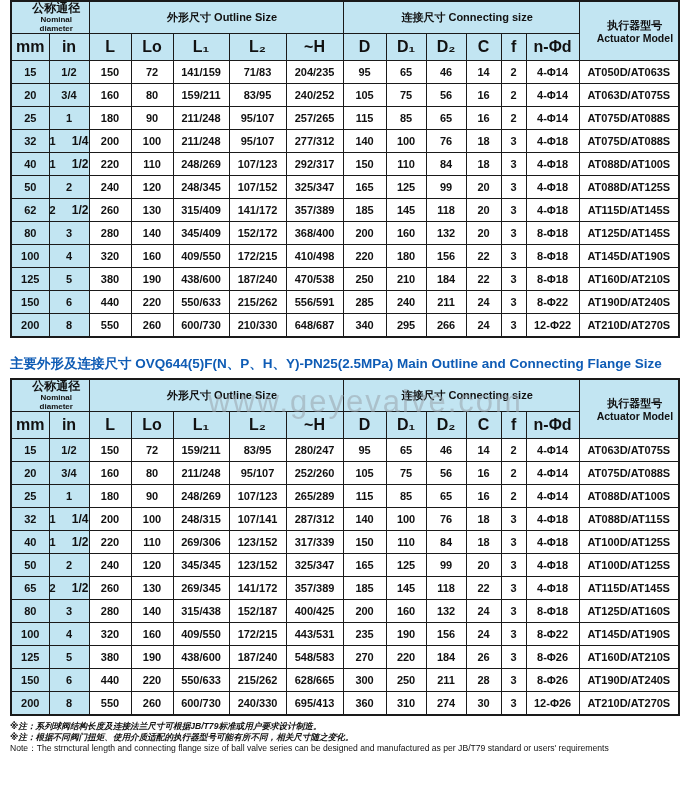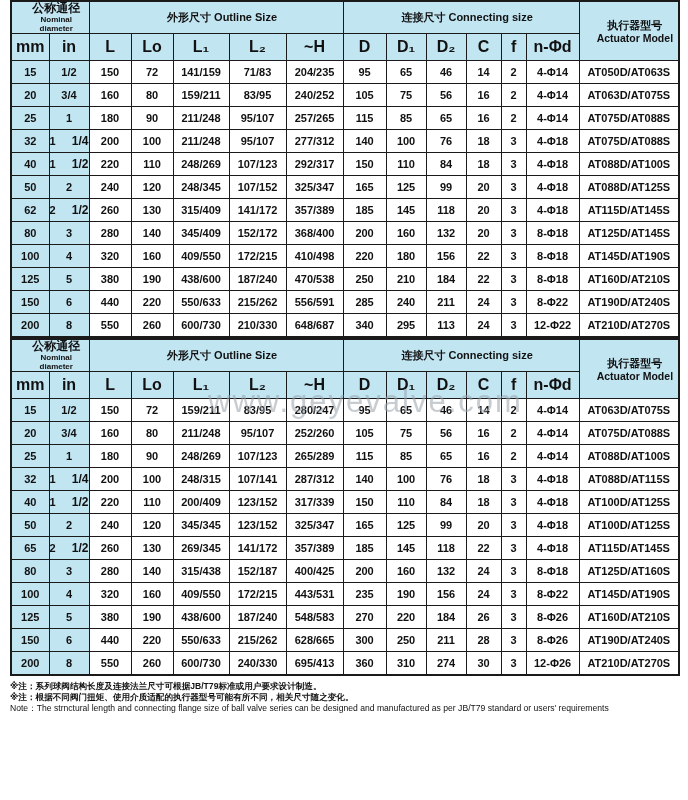--- a/index.html
+++ b/index.html
@@ -26,21 +26,21 @@
   table.spec tbody td{height:22px;background:#ffffff;}
   table.spec tbody td.blue{background:var(--hbg,#c2e5f2);}
   .cn{font-size:12px;line-height:13px;}
   .en{font-size:8px;font-weight:bold;line-height:9px;}
   .cn2{font-size:11px;line-height:13px;}
   .en2{font-size:10.5px;line-height:12px;}
   .ghead{font-size:12px;}
   .frac{font-size:12px;margin-left:16px;}
   .notes{margin:5px 0 0 10px;}
   .note-line{font-size:8.6px;line-height:10.9px;color:#111;white-space:nowrap;}
-  .note-line.cnote{font-weight:bold;}
+  .note-line.cnote{font-weight:bold;font-style:italic;}
   .note-line.enote{font-weight:normal;}
   .watermark{
     position:absolute;left:208px;top:384px;z-index:5;pointer-events:none;
     font-size:31px;color:var(--wm,#9aa4ad);opacity:0.55;letter-spacing:2px;
     font-weight:400;white-space:nowrap;
   }
 </style>
 </head>
 <body style="--accent: #0f5cb5; --hbg: #c2e5f2; --bd: #1a1a1a; --wm: #9aa4ad;">
 
@@ -271,29 +271,30 @@
         <tr>
           <td class="blue">200</td>
           <td class="blue">8</td>
           <td class="">550</td>
           <td class="">260</td>
           <td class="">600/730</td>
           <td class="">210/330</td>
           <td class="">648/687</td>
           <td class="">340</td>
           <td class="">295</td>
-          <td class="">113</td>
+          <td class="">266</td>
           <td class="">24</td>
           <td class="">3</td>
           <td class="">12-Φ22</td>
           <td class="">AT210D/AT270S</td>
         </tr>
       </tbody>
   </table>
 
+  <div class="title title2">主要外形及连接尺寸 OVQ644(5)F(N、P、H、Y)-PN25(2.5MPa) Main Outline and Connecting Flange Size</div>
   <table class="spec">
     <colgroup>
         <col style="width:38px">
         <col style="width:40px">
         <col style="width:42px">
         <col style="width:42px">
         <col style="width:56px">
         <col style="width:57px">
         <col style="width:57px">
         <col style="width:43px">
@@ -396,21 +397,21 @@
           <td class="">18</td>
           <td class="">3</td>
           <td class="">4-Φ18</td>
           <td class="">AT088D/AT115S</td>
         </tr>
         <tr>
           <td class="blue">40</td>
           <td class="blue">1<span class="frac">1/2</span></td>
           <td class="">220</td>
           <td class="">110</td>
-          <td class="">200/409</td>
+          <td class="">269/306</td>
           <td class="">123/152</td>
           <td class="">317/339</td>
           <td class="">150</td>
           <td class="">110</td>
           <td class="">84</td>
           <td class="">18</td>
           <td class="">3</td>
           <td class="">4-Φ18</td>
           <td class="">AT100D/AT125S</td>
         </tr>

